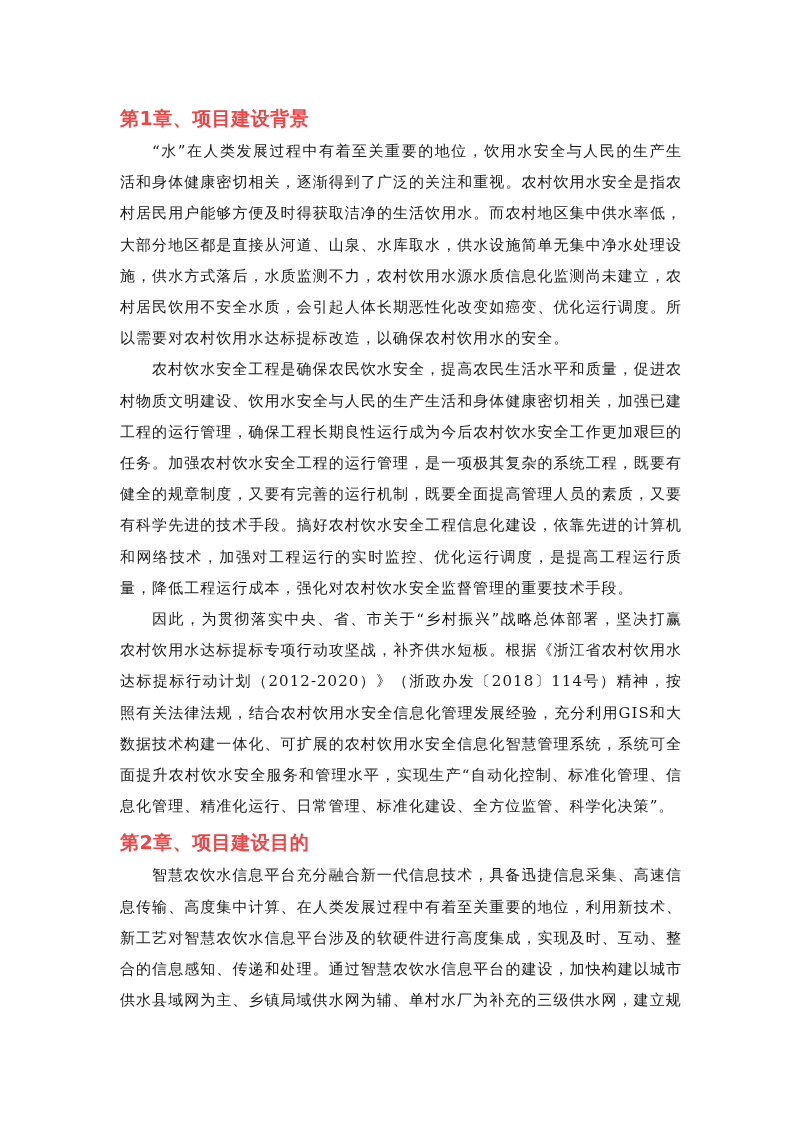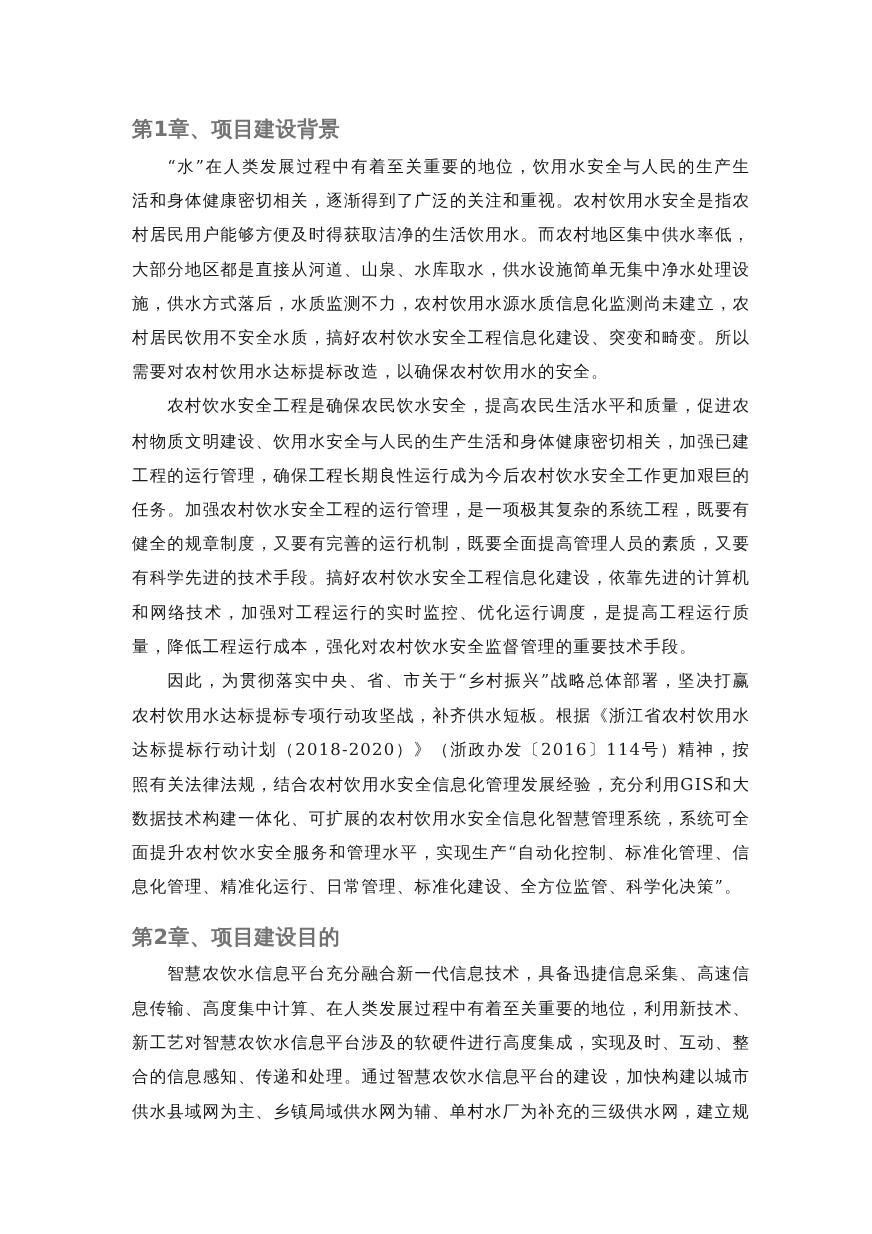--- a/index.html
+++ b/index.html
@@ -11,37 +11,37 @@
     width: 562px;
     color: #111;
     font-family: "DejaVu Serif", "Liberation Serif", serif;
   }
   h1 {
     font-family: "DejaVu Sans", "Liberation Sans", sans-serif;
     font-weight: bold;
     font-size: 19px;
     line-height: 36px;
     margin: 0 0 0 0;
-    color: #737373;
+    color: #ef4444;
     letter-spacing: 0.5px;
   }
-  .h2 { margin-top: 12px; }
+  .h2 { margin-top: 2px; }
   p {
     margin: 0;
     font-size: 15px;
     line-height: 31.2px;
     text-indent: 32px;
     text-align: justify;
     letter-spacing: 1.05px;
     color: #1a1a1a;
   }
 </style>
 </head>
 <body>
 
 <div class="page">
   <h1>第1章、项目建设背景</h1>
-  <p>“水”在人类发展过程中有着至关重要的地位，饮用水安全与人民的生产生活和身体健康密切相关，逐渐得到了广泛的关注和重视。农村饮用水安全是指农村居民用户能够方便及时得获取洁净的生活饮用水。而农村地区集中供水率低，大部分地区都是直接从河道、山泉、水库取水，供水设施简单无集中净水处理设施，供水方式落后，水质监测不力，农村饮用水源水质信息化监测尚未建立，农村居民饮用不安全水质，搞好农村饮水安全工程信息化建设、突变和畸变。所以需要对农村饮用水达标提标改造，以确保农村饮用水的安全。</p>
+  <p>“水”在人类发展过程中有着至关重要的地位，饮用水安全与人民的生产生活和身体健康密切相关，逐渐得到了广泛的关注和重视。农村饮用水安全是指农村居民用户能够方便及时得获取洁净的生活饮用水。而农村地区集中供水率低，大部分地区都是直接从河道、山泉、水库取水，供水设施简单无集中净水处理设施，供水方式落后，水质监测不力，农村饮用水源水质信息化监测尚未建立，农村居民饮用不安全水质，会引起人体长期恶性化改变如癌变、优化运行调度。所以需要对农村饮用水达标提标改造，以确保农村饮用水的安全。</p>
   <p>农村饮水安全工程是确保农民饮水安全，提高农民生活水平和质量，促进农村物质文明建设、饮用水安全与人民的生产生活和身体健康密切相关，加强已建工程的运行管理，确保工程长期良性运行成为今后农村饮水安全工作更加艰巨的任务。加强农村饮水安全工程的运行管理，是一项极其复杂的系统工程，既要有健全的规章制度，又要有完善的运行机制，既要全面提高管理人员的素质，又要有科学先进的技术手段。搞好农村饮水安全工程信息化建设，依靠先进的计算机和网络技术，加强对工程运行的实时监控、优化运行调度，是提高工程运行质量，降低工程运行成本，强化对农村饮水安全监督管理的重要技术手段。</p>
-  <p>因此，为贯彻落实中央、省、市关于“乡村振兴”战略总体部署，坚决打赢农村饮用水达标提标专项行动攻坚战，补齐供水短板。根据《浙江省农村饮用水达标提标行动计划（2018-2020）》（浙政办发〔2016〕114号）精神，按照有关法律法规，结合农村饮用水安全信息化管理发展经验，充分利用GIS和大数据技术构建一体化、可扩展的农村饮用水安全信息化智慧管理系统，系统可全面提升农村饮水安全服务和管理水平，实现生产“自动化控制、标准化管理、信息化管理、精准化运行、日常管理、标准化建设、全方位监管、科学化决策”。</p>
+  <p>因此，为贯彻落实中央、省、市关于“乡村振兴”战略总体部署，坚决打赢农村饮用水达标提标专项行动攻坚战，补齐供水短板。根据《浙江省农村饮用水达标提标行动计划（2012-2020）》（浙政办发〔2018〕114号）精神，按照有关法律法规，结合农村饮用水安全信息化管理发展经验，充分利用GIS和大数据技术构建一体化、可扩展的农村饮用水安全信息化智慧管理系统，系统可全面提升农村饮水安全服务和管理水平，实现生产“自动化控制、标准化管理、信息化管理、精准化运行、日常管理、标准化建设、全方位监管、科学化决策”。</p>
   <h1 class="h2">第2章、项目建设目的</h1>
   <p>智慧农饮水信息平台充分融合新一代信息技术，具备迅捷信息采集、高速信息传输、高度集中计算、在人类发展过程中有着至关重要的地位，利用新技术、新工艺对智慧农饮水信息平台涉及的软硬件进行高度集成，实现及时、互动、整合的信息感知、传递和处理。通过智慧农饮水信息平台的建设，加快构建以城市供水县域网为主、乡镇局域供水网为辅、单村水厂为补充的三级供水网，建立规</p>
 </div>
 
 </body></html>

